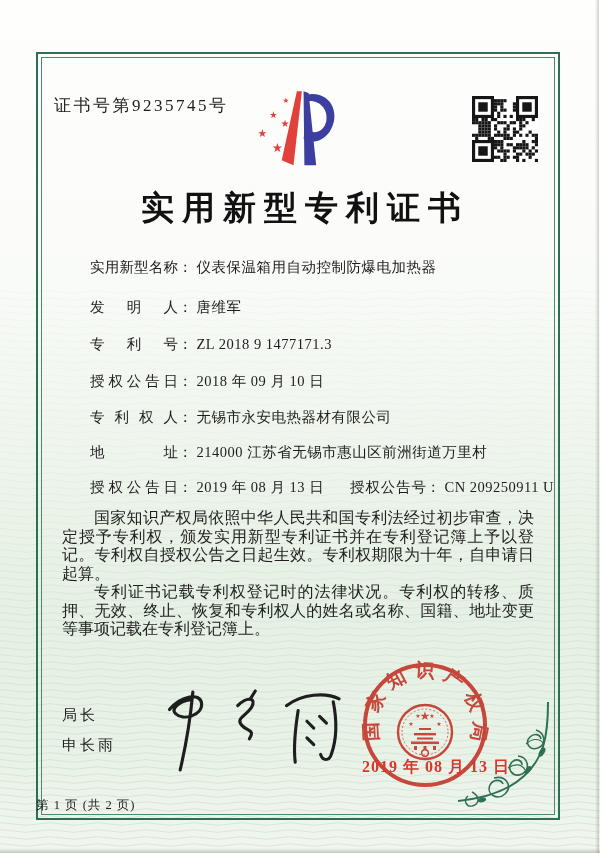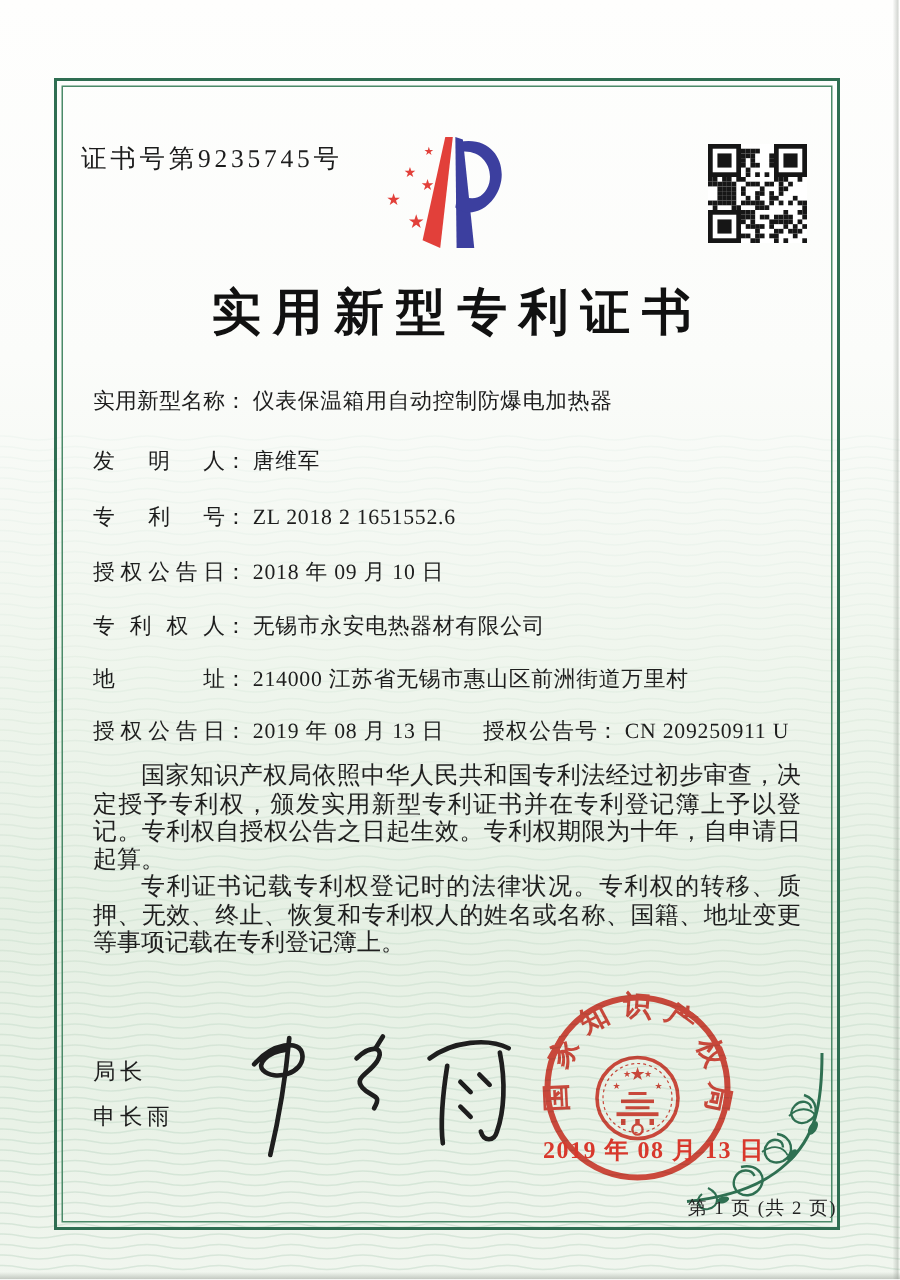--- a/index.html
+++ b/index.html
@@ -7,32 +7,32 @@
   .waves{position:absolute;left:0;top:0;width:600px;height:853px;z-index:0;pointer-events:none;}
   .frame{position:absolute;left:36px;top:52px;width:520px;height:764px;border:2px solid #2f6e52;z-index:1;}
   .frame::before{content:"";position:absolute;inset:3px;border:1px solid #4b8a69;}
   .edge-r{position:absolute;right:1px;top:0;bottom:0;width:4px;background:linear-gradient(90deg,transparent,rgba(120,128,118,.35));z-index:6;}
   .edge-b{position:absolute;left:0;right:0;bottom:0;height:5px;background:linear-gradient(180deg,transparent,rgba(120,128,118,.4));z-index:6;}
   .cert-no{position:absolute;left:54px;top:94px;font-size:17px;letter-spacing:2.5px;color:#1c1c1c;z-index:2;text-align:center;}
   .logo{position:absolute;left:248px;top:88px;width:96px;height:84px;z-index:2;}
   .qr{position:absolute;left:472px;top:96px;width:66px;height:66px;z-index:2;}
   .title{position:absolute;left:44px;top:186px;width:522px;text-align:center;font-size:33px;font-weight:bold;letter-spacing:8px;color:#111;z-index:2;}
   .frow{position:absolute;left:62px;width:472px;height:22px;font-size:14.5px;white-space:nowrap;z-index:2;}
-  .flabel{display:inline-block;width:88px;text-align:justify;text-align-last:justify;color:#1d1d1d;vertical-align:top;}
+  .flabel{display:inline-block;width:88px;text-align:justify;text-align-last:justify;color:#1d1d1d;vertical-align:top;margin-left:28px;}
   .fcolon{display:inline-block;color:#1d1d1d;}
   .fvalue{display:inline-block;margin-left:4px;letter-spacing:.5px;color:#1d1d1d;text-align:center;}
   .pair2{position:absolute;left:260px;top:0;white-space:nowrap;font-family:Liberation Serif, serif;}
   .pair2 .flabel{width:76px;}
   .bodytext{position:absolute;left:62px;top:509px;width:472px;font-size:16px;line-height:18.5px;text-align:justify;color:#1f1f1f;z-index:2;}
   .bodytext p{margin:0;text-indent:2em;}
   .signer{position:absolute;left:62px;top:700px;font-size:15px;letter-spacing:3px;color:#1d1d1d;z-index:2;line-height:30px;}
   .signature{position:absolute;left:148px;top:683px;width:195px;height:95px;z-index:3;}
   .seal{position:absolute;left:350px;top:650px;width:150px;height:150px;z-index:3;opacity:.9;mix-blend-mode:multiply;}
   .seal-date{position:absolute;left:362px;top:757px;font-size:16px;letter-spacing:1px;color:#d8382c;font-weight:bold;z-index:3;white-space:nowrap;}
-  .page-no{position:absolute;left:36px;top:797px;width:522px;text-align:right;font-size:12.5px;letter-spacing:1px;color:#222;z-index:2;}
+  .page-no{position:absolute;left:36px;top:797px;width:522px;text-align:left;font-size:12.5px;letter-spacing:1px;color:#222;z-index:2;}
   .back-note{position:absolute;left:0;top:860px;width:580px;text-align:center;font-size:12.5px;letter-spacing:3px;color:#2a2a2a;z-index:2;}
   .flourish{position:absolute;left:452px;top:700px;width:102px;height:114px;z-index:2;}
 </style>
 </head>
 <body>
 
 <div class="sheet">
   <svg class="waves" id="waves-svg" width="600" height="853">
       <path d="M-10 292 q12 -2.6 24 0 t24 0 t24 0 t24 0 t24 0 t24 0 t24 0 t24 0 t24 0 t24 0 t24 0 t24 0 t24 0 t24 0 t24 0 t24 0 t24 0 t24 0 t24 0 t24 0 t24 0 t24 0 t24 0 t24 0 t24 0 t24 0 t24 0 t24 0 " stroke="rgba(70,140,100,0.035)" fill="none" stroke-width="1"></path>
       <path d="M-10 299 q12 -2.6 24 0 t24 0 t24 0 t24 0 t24 0 t24 0 t24 0 t24 0 t24 0 t24 0 t24 0 t24 0 t24 0 t24 0 t24 0 t24 0 t24 0 t24 0 t24 0 t24 0 t24 0 t24 0 t24 0 t24 0 t24 0 t24 0 t24 0 t24 0 " stroke="rgba(70,140,100,0.035)" fill="none" stroke-width="1"></path>
@@ -289,21 +289,21 @@
 
   <div class="title">实用新型专利证书</div>
 
   <div class="frow" style="top:258px">
     <span class="flabel">实用新型名称</span><span class="fcolon">：</span><span class="fvalue">仪表保温箱用自动控制防爆电加热器</span>
   </div>
   <div class="frow" style="top:298px">
     <span class="flabel">发明人</span><span class="fcolon">：</span><span class="fvalue">唐维军</span>
   </div>
   <div class="frow" style="top:335px">
-    <span class="flabel">专利号</span><span class="fcolon">：</span><span class="fvalue">ZL 2018 2 1651552.6</span>
+    <span class="flabel">专利号</span><span class="fcolon">：</span><span class="fvalue">ZL 2018 9 1477171.3</span>
   </div>
   <div class="frow" style="top:372px">
     <span class="flabel">授权公告日</span><span class="fcolon">：</span><span class="fvalue">2018 年 09 月 10 日</span>
   </div>
   <div class="frow" style="top:408px">
     <span class="flabel">专利权人</span><span class="fcolon">：</span><span class="fvalue">无锡市永安电热器材有限公司</span>
   </div>
   <div class="frow" style="top:443px">
     <span class="flabel">地址</span><span class="fcolon">：</span><span class="fvalue">214000 江苏省无锡市惠山区前洲街道万里村</span>
   </div>

